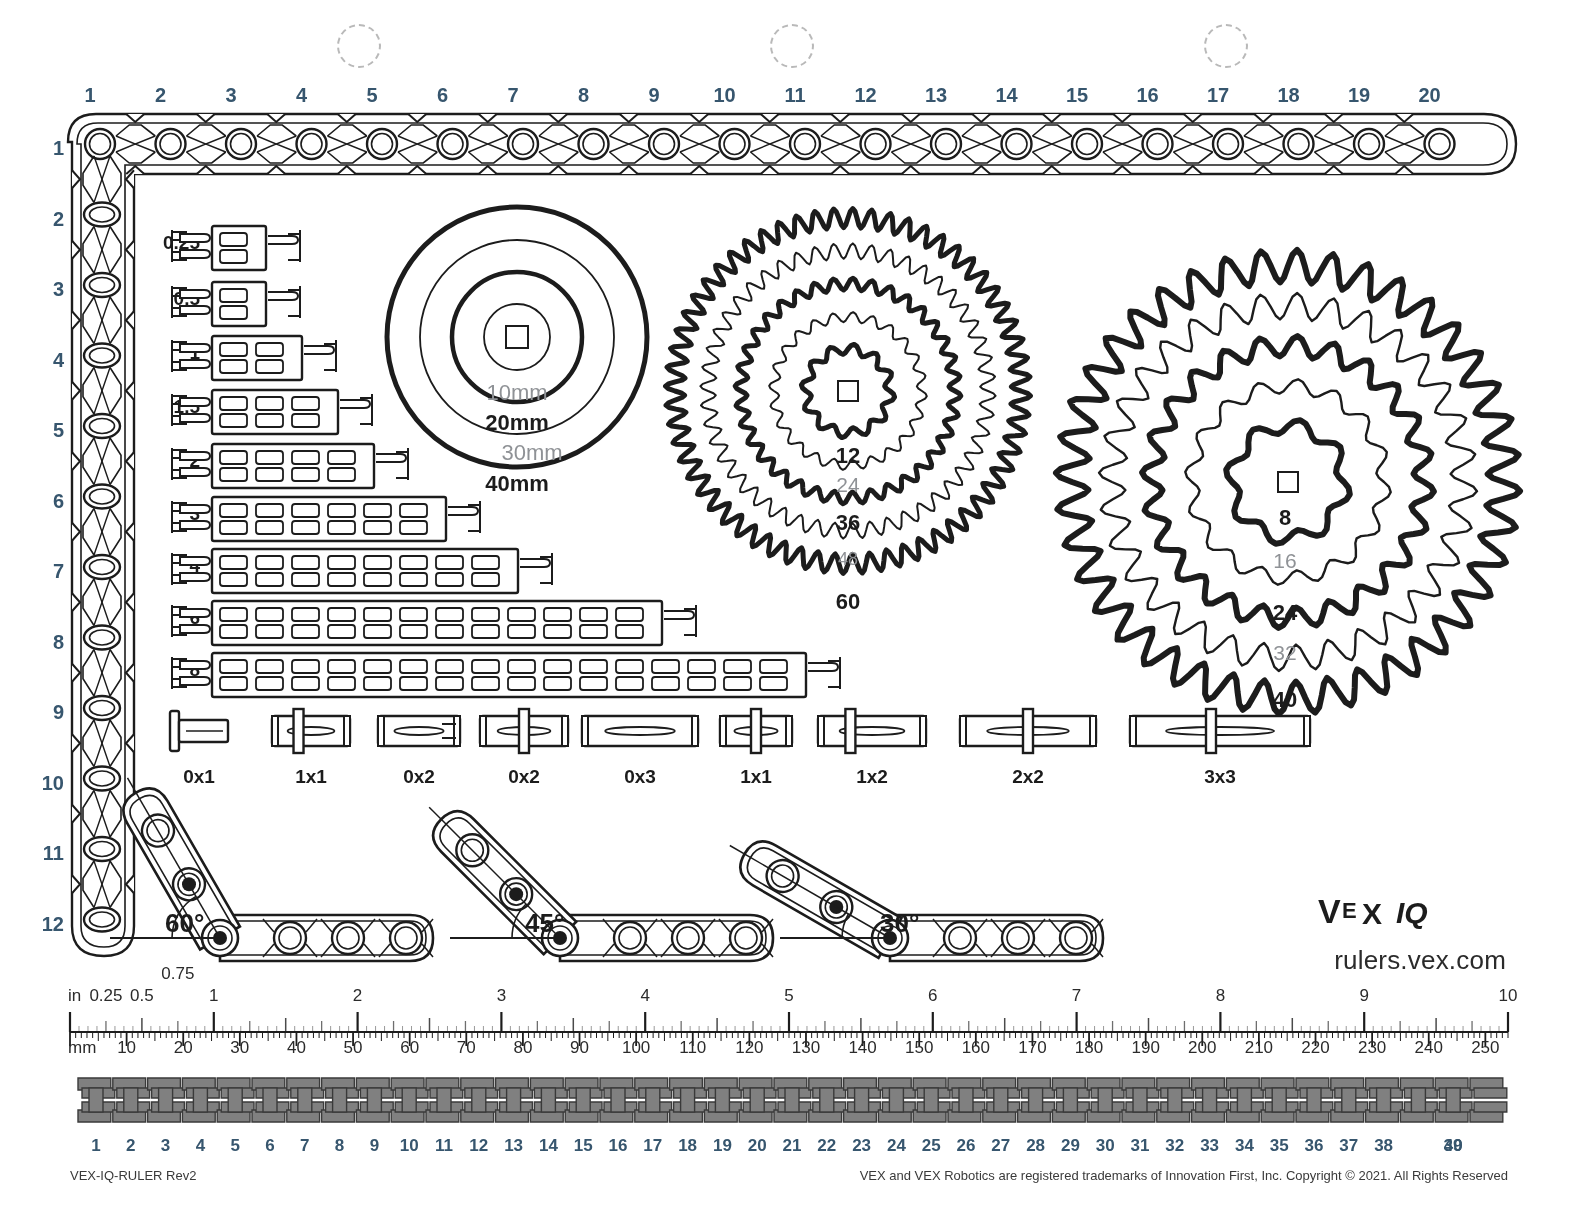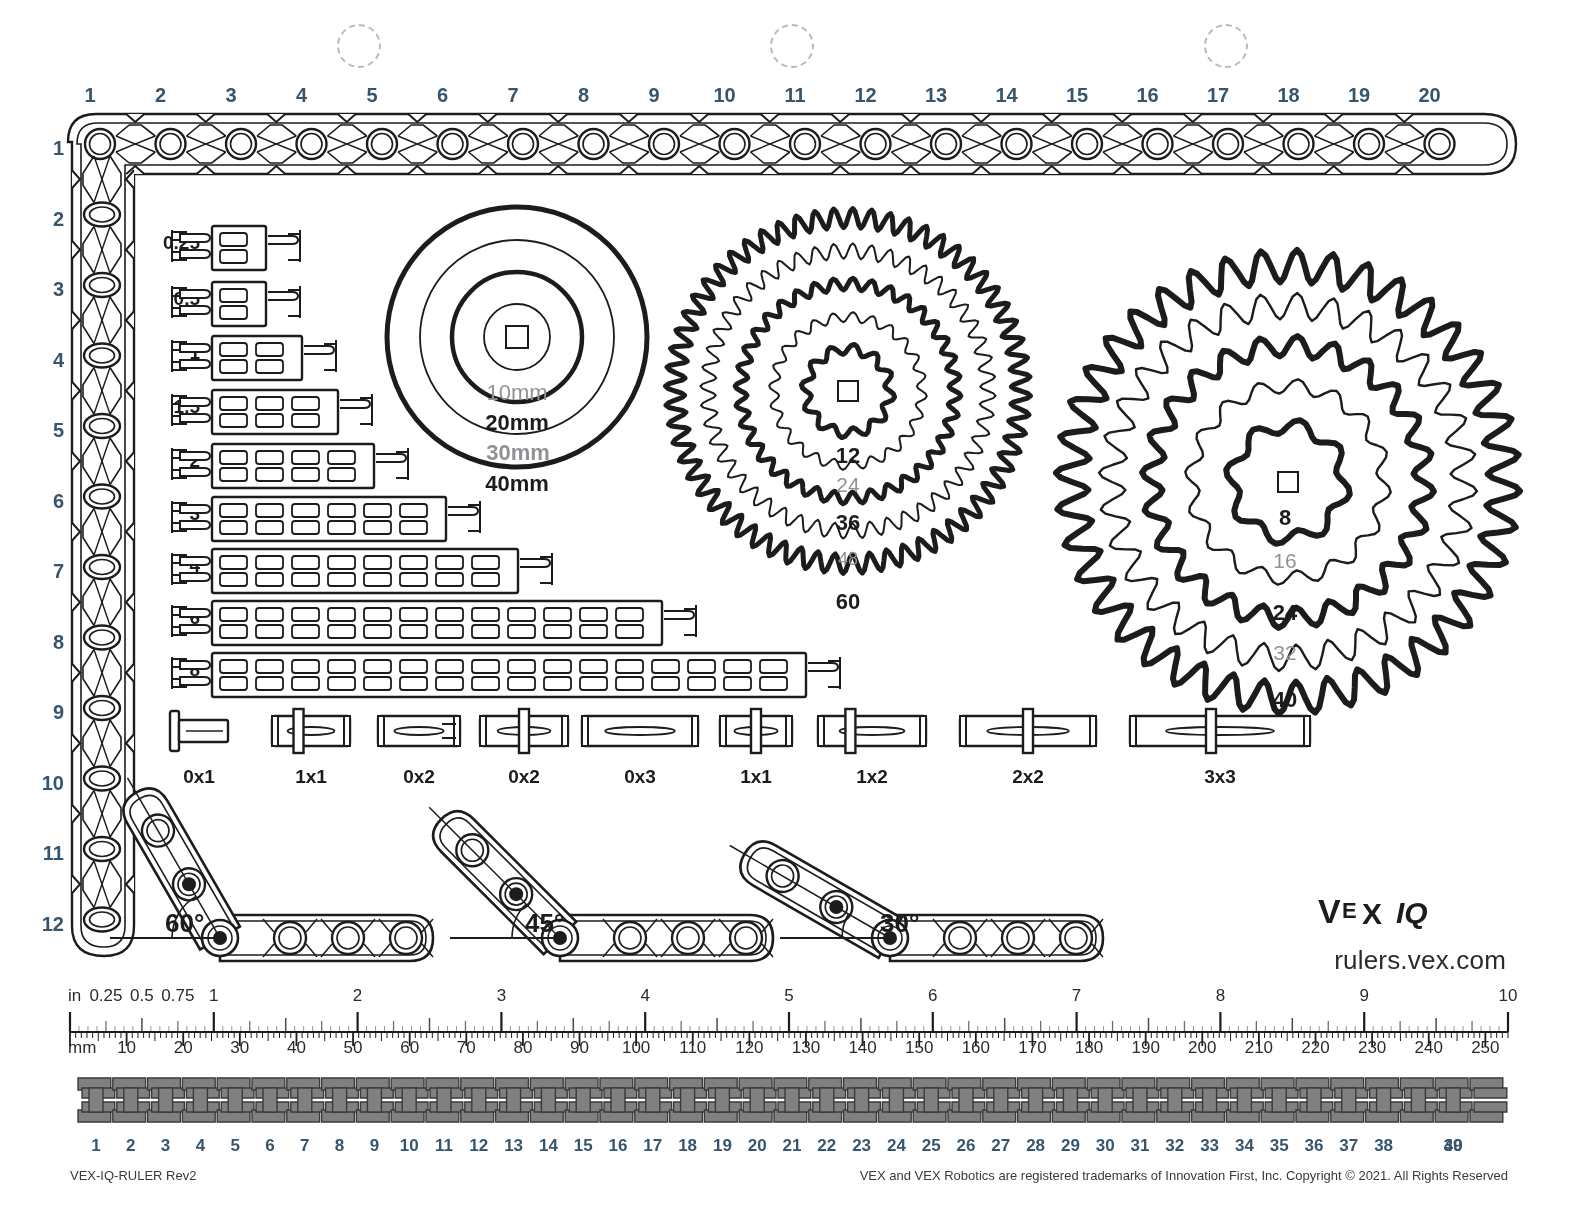--- a/index.html
+++ b/index.html
@@ -569,21 +569,21 @@
 <svg class="abs" style="left:383px;top:203px;" width="268" height="268" viewBox="0 0 268 268">
   <circle cx="134" cy="134" r="130" fill="#fff" stroke="#1c1c1c" stroke-width="5"></circle>
   <circle cx="134" cy="134" r="97" fill="none" stroke="#1c1c1c" stroke-width="1.8"></circle>
   <circle cx="134" cy="134" r="65" fill="none" stroke="#1c1c1c" stroke-width="4.5"></circle>
   <circle cx="134" cy="134" r="33" fill="none" stroke="#1c1c1c" stroke-width="1.8"></circle>
   <rect x="123" y="123" width="22" height="22" fill="none" stroke="#1c1c1c" stroke-width="2"></rect>
 </svg>
 <div id="wheel-labels">
     <div class="wheel-label lbl-gray" style="left: 447px; top: 380px; font-weight: 400;">10mm</div>
     <div class="wheel-label lbl-dark" style="left: 447px; top: 410px;">20mm</div>
-    <div class="wheel-label lbl-gray" style="left: 448px; top: 440px; font-weight: 700;">30mm</div>
+    <div class="wheel-label lbl-gray" style="left: 462px; top: 440px; font-weight: 400;">30mm</div>
     <div class="wheel-label lbl-dark" style="left: 447px; top: 471px;">40mm</div>
   </div>
 
 <svg class="abs" style="left:653px;top:195px;" width="390" height="390" viewBox="0 0 390 390">
   <g id="gear-big">
       <path d="M237.00,196.00 L240.44,198.98 L241.60,202.13 L239.66,204.88 L235.57,206.87 L231.42,208.36 L229.18,210.16 L229.50,213.01 L231.37,217.00 L232.86,221.30 L232.29,224.61 L229.24,226.02 L224.70,225.70 L220.36,224.92 L217.52,225.35 L216.37,227.98 L216.00,232.37 L215.14,236.84 L212.99,239.42 L209.64,239.12 L205.87,236.57 L202.50,233.73 L199.83,232.68 L197.52,234.38 L195.00,238.00 L192.02,241.44 L188.87,242.60 L186.12,240.66 L184.13,236.57 L182.64,232.42 L180.84,230.18 L177.99,230.50 L174.00,232.37 L169.70,233.86 L166.39,233.29 L164.98,230.24 L165.30,225.70 L166.08,221.36 L165.65,218.52 L163.02,217.37 L158.63,217.00 L154.16,216.14 L151.58,213.99 L151.88,210.64 L154.43,206.87 L157.27,203.50 L158.32,200.83 L156.62,198.52 L153.00,196.00 L149.56,193.02 L148.40,189.87 L150.34,187.12 L154.43,185.13 L158.58,183.64 L160.82,181.84 L160.50,178.99 L158.63,175.00 L157.14,170.70 L157.71,167.39 L160.76,165.98 L165.30,166.30 L169.64,167.08 L172.48,166.65 L173.63,164.02 L174.00,159.63 L174.86,155.16 L177.01,152.58 L180.36,152.88 L184.13,155.43 L187.50,158.27 L190.17,159.32 L192.48,157.62 L195.00,154.00 L197.98,150.56 L201.13,149.40 L203.88,151.34 L205.87,155.43 L207.36,159.58 L209.16,161.82 L212.01,161.50 L216.00,159.63 L220.30,158.14 L223.61,158.71 L225.02,161.76 L224.70,166.30 L223.92,170.64 L224.35,173.48 L226.98,174.63 L231.37,175.00 L235.84,175.86 L238.42,178.01 L238.12,181.36 L235.57,185.13 L232.73,188.50 L231.68,191.17 L233.38,193.48 L237.00,196.00 Z" fill="none" stroke="#1c1c1c" stroke-width="5" stroke-linejoin="round"></path>
       <path d="M269.00,196.00 L272.49,198.54 L273.83,201.17 L272.16,203.60 L268.37,205.66 L264.52,207.48 L262.67,209.46 L263.62,212.00 L266.48,215.15 L269.20,218.51 L269.81,221.39 L267.57,223.31 L263.37,224.32 L259.18,225.08 L256.88,226.52 L257.14,229.22 L259.09,233.00 L260.84,236.94 L260.69,239.89 L258.02,241.16 L253.71,241.05 L249.47,240.70 L246.88,241.49 L246.43,244.17 L247.33,248.33 L248.00,252.59 L247.09,255.40 L244.19,255.94 L240.05,254.71 L236.04,253.28 L233.33,253.37 L232.21,255.84 L232.00,260.09 L231.55,264.38 L229.94,266.85 L227.00,266.62 L223.32,264.37 L219.82,261.95 L217.18,261.34 L215.45,263.43 L214.15,267.48 L212.61,271.51 L210.41,273.48 L207.63,272.50 L204.66,269.37 L201.91,266.13 L199.51,264.85 L197.31,266.43 L195.00,270.00 L192.46,273.49 L189.83,274.83 L187.40,273.16 L185.34,269.37 L183.52,265.52 L181.54,263.67 L179.00,264.62 L175.85,267.48 L172.49,270.20 L169.61,270.81 L167.69,268.57 L166.68,264.37 L165.92,260.18 L164.48,257.88 L161.78,258.14 L158.00,260.09 L154.06,261.84 L151.11,261.69 L149.84,259.02 L149.95,254.71 L150.30,250.47 L149.51,247.88 L146.83,247.43 L142.67,248.33 L138.41,249.00 L135.60,248.09 L135.06,245.19 L136.29,241.05 L137.72,237.04 L137.63,234.33 L135.16,233.21 L130.91,233.00 L126.62,232.55 L124.15,230.94 L124.38,228.00 L126.63,224.32 L129.05,220.82 L129.66,218.18 L127.57,216.45 L123.52,215.15 L119.49,213.61 L117.52,211.41 L118.50,208.63 L121.63,205.66 L124.87,202.91 L126.15,200.51 L124.57,198.31 L121.00,196.00 L117.51,193.46 L116.17,190.83 L117.84,188.40 L121.63,186.34 L125.48,184.52 L127.33,182.54 L126.38,180.00 L123.52,176.85 L120.80,173.49 L120.19,170.61 L122.43,168.69 L126.63,167.68 L130.82,166.92 L133.12,165.48 L132.86,162.78 L130.91,159.00 L129.16,155.06 L129.31,152.11 L131.98,150.84 L136.29,150.95 L140.53,151.30 L143.12,150.51 L143.57,147.83 L142.67,143.67 L142.00,139.41 L142.91,136.60 L145.81,136.06 L149.95,137.29 L153.96,138.72 L156.67,138.63 L157.79,136.16 L158.00,131.91 L158.45,127.62 L160.06,125.15 L163.00,125.38 L166.68,127.63 L170.18,130.05 L172.82,130.66 L174.55,128.57 L175.85,124.52 L177.39,120.49 L179.59,118.52 L182.37,119.50 L185.34,122.63 L188.09,125.87 L190.49,127.15 L192.69,125.57 L195.00,122.00 L197.54,118.51 L200.17,117.17 L202.60,118.84 L204.66,122.63 L206.48,126.48 L208.46,128.33 L211.00,127.38 L214.15,124.52 L217.51,121.80 L220.39,121.19 L222.31,123.43 L223.32,127.63 L224.08,131.82 L225.52,134.12 L228.22,133.86 L232.00,131.91 L235.94,130.16 L238.89,130.31 L240.16,132.98 L240.05,137.29 L239.70,141.53 L240.49,144.12 L243.17,144.57 L247.33,143.67 L251.59,143.00 L254.40,143.91 L254.94,146.81 L253.71,150.95 L252.28,154.96 L252.37,157.67 L254.84,158.79 L259.09,159.00 L263.38,159.45 L265.85,161.06 L265.62,164.00 L263.37,167.68 L260.95,171.18 L260.34,173.82 L262.43,175.55 L266.48,176.85 L270.51,178.39 L272.48,180.59 L271.50,183.37 L268.37,186.34 L265.13,189.09 L263.85,191.49 L265.43,193.69 L269.00,196.00 Z" fill="none" stroke="#1c1c1c" stroke-width="2" stroke-linejoin="round"></path>
       <path d="M302.00,196.00 L306.13,198.42 L307.78,200.92 L305.92,203.27 L301.59,205.33 L297.23,207.20 L295.25,209.20 L296.64,211.64 L300.37,214.58 L304.03,217.69 L305.21,220.43 L302.98,222.42 L298.35,223.69 L293.73,224.78 L291.44,226.41 L292.38,229.06 L295.55,232.60 L298.60,236.29 L299.29,239.20 L296.75,240.77 L291.97,241.22 L287.23,241.48 L284.69,242.69 L285.16,245.46 L287.66,249.50 L290.03,253.67 L290.21,256.65 L287.43,257.76 L282.65,257.37 L277.93,256.81 L275.22,257.55 L275.20,260.37 L276.97,264.78 L278.58,269.29 L278.23,272.26 L275.30,272.87 L270.66,271.66 L266.11,270.29 L263.31,270.55 L262.81,273.32 L263.78,277.97 L264.58,282.69 L263.72,285.56 L260.73,285.65 L256.37,283.65 L252.13,281.51 L249.33,281.28 L248.35,283.92 L248.50,288.66 L248.47,293.46 L247.12,296.13 L244.17,295.70 L240.22,292.97 L236.42,290.13 L233.70,289.42 L232.27,291.85 L231.60,296.55 L230.73,301.26 L228.95,303.66 L226.11,302.72 L222.69,299.35 L219.44,295.89 L216.89,294.72 L215.06,296.86 L213.58,301.37 L211.91,305.87 L209.73,307.92 L207.10,306.50 L204.33,302.59 L201.73,298.62 L199.41,297.02 L197.24,298.81 L195.00,303.00 L192.58,307.13 L190.08,308.78 L187.73,306.92 L185.67,302.59 L183.80,298.23 L181.80,296.25 L179.36,297.64 L176.42,301.37 L173.31,305.03 L170.57,306.21 L168.58,303.98 L167.31,299.35 L166.22,294.73 L164.59,292.44 L161.94,293.38 L158.40,296.55 L154.71,299.60 L151.80,300.29 L150.23,297.75 L149.78,292.97 L149.52,288.23 L148.31,285.69 L145.54,286.16 L141.50,288.66 L137.33,291.03 L134.35,291.21 L133.24,288.43 L133.63,283.65 L134.19,278.93 L133.45,276.22 L130.63,276.20 L126.22,277.97 L121.71,279.58 L118.74,279.23 L118.13,276.30 L119.34,271.66 L120.71,267.11 L120.45,264.31 L117.68,263.81 L113.03,264.78 L108.31,265.58 L105.44,264.72 L105.35,261.73 L107.35,257.37 L109.49,253.13 L109.72,250.33 L107.08,249.35 L102.34,249.50 L97.54,249.47 L94.87,248.12 L95.30,245.17 L98.03,241.22 L100.87,237.42 L101.58,234.70 L99.15,233.27 L94.45,232.60 L89.74,231.73 L87.34,229.95 L88.28,227.11 L91.65,223.69 L95.11,220.44 L96.28,217.89 L94.14,216.06 L89.63,214.58 L85.13,212.91 L83.08,210.73 L84.50,208.10 L88.41,205.33 L92.38,202.73 L93.98,200.41 L92.19,198.24 L88.00,196.00 L83.87,193.58 L82.22,191.08 L84.08,188.73 L88.41,186.67 L92.77,184.80 L94.75,182.80 L93.36,180.36 L89.63,177.42 L85.97,174.31 L84.79,171.57 L87.02,169.58 L91.65,168.31 L96.27,167.22 L98.56,165.59 L97.62,162.94 L94.45,159.40 L91.40,155.71 L90.71,152.80 L93.25,151.23 L98.03,150.78 L102.77,150.52 L105.31,149.31 L104.84,146.54 L102.34,142.50 L99.97,138.33 L99.79,135.35 L102.57,134.24 L107.35,134.63 L112.07,135.19 L114.78,134.45 L114.80,131.63 L113.03,127.22 L111.42,122.71 L111.77,119.74 L114.70,119.13 L119.34,120.34 L123.89,121.71 L126.69,121.45 L127.19,118.68 L126.22,114.03 L125.42,109.31 L126.28,106.44 L129.27,106.35 L133.63,108.35 L137.87,110.49 L140.67,110.72 L141.65,108.08 L141.50,103.34 L141.53,98.54 L142.88,95.87 L145.83,96.30 L149.78,99.03 L153.58,101.87 L156.30,102.58 L157.73,100.15 L158.40,95.45 L159.27,90.74 L161.05,88.34 L163.89,89.28 L167.31,92.65 L170.56,96.11 L173.11,97.28 L174.94,95.14 L176.42,90.63 L178.09,86.13 L180.27,84.08 L182.90,85.50 L185.67,89.41 L188.27,93.38 L190.59,94.98 L192.76,93.19 L195.00,89.00 L197.42,84.87 L199.92,83.22 L202.27,85.08 L204.33,89.41 L206.20,93.77 L208.20,95.75 L210.64,94.36 L213.58,90.63 L216.69,86.97 L219.43,85.79 L221.42,88.02 L222.69,92.65 L223.78,97.27 L225.41,99.56 L228.06,98.62 L231.60,95.45 L235.29,92.40 L238.20,91.71 L239.77,94.25 L240.22,99.03 L240.48,103.77 L241.69,106.31 L244.46,105.84 L248.50,103.34 L252.67,100.97 L255.65,100.79 L256.76,103.57 L256.37,108.35 L255.81,113.07 L256.55,115.78 L259.37,115.80 L263.78,114.03 L268.29,112.42 L271.26,112.77 L271.87,115.70 L270.66,120.34 L269.29,124.89 L269.55,127.69 L272.32,128.19 L276.97,127.22 L281.69,126.42 L284.56,127.28 L284.65,130.27 L282.65,134.63 L280.51,138.87 L280.28,141.67 L282.92,142.65 L287.66,142.50 L292.46,142.53 L295.13,143.88 L294.70,146.83 L291.97,150.78 L289.13,154.58 L288.42,157.30 L290.85,158.73 L295.55,159.40 L300.26,160.27 L302.66,162.05 L301.72,164.89 L298.35,168.31 L294.89,171.56 L293.72,174.11 L295.86,175.94 L300.37,177.42 L304.87,179.09 L306.92,181.27 L305.50,183.90 L301.59,186.67 L297.62,189.27 L296.02,191.59 L297.81,193.76 L302.00,196.00 Z" fill="none" stroke="#1c1c1c" stroke-width="5" stroke-linejoin="round"></path>
       <path d="M335.00,196.00 L340.43,198.38 L342.62,200.83 L340.27,203.14 L334.70,205.16 L329.11,207.00 L326.66,208.97 L328.67,211.38 L333.80,214.27 L338.87,217.34 L340.73,220.06 L338.10,222.04 L332.31,223.31 L326.52,224.41 L323.84,226.04 L325.52,228.69 L330.23,232.23 L334.85,235.94 L336.34,238.88 L333.47,240.49 L327.57,241.00 L321.69,241.33 L318.82,242.60 L320.14,245.45 L324.34,249.58 L328.44,253.85 L329.53,256.96 L326.48,258.19 L320.56,257.92 L314.69,257.48 L311.68,258.37 L312.61,261.36 L316.24,266.00 L319.75,270.77 L320.43,274.00 L317.24,274.82 L311.41,273.78 L305.64,272.58 L302.54,273.06 L303.08,276.15 L306.07,281.23 L308.92,286.42 L309.17,289.70 L305.91,290.10 L300.26,288.31 L294.70,286.36 L291.56,286.44 L291.69,289.58 L293.99,294.99 L296.15,300.51 L295.97,303.80 L292.67,303.77 L287.31,301.26 L282.05,298.60 L278.93,298.27 L278.65,301.40 L280.23,307.07 L281.64,312.82 L281.03,316.06 L277.77,315.59 L272.78,312.41 L267.91,309.09 L264.86,308.35 L264.18,311.41 L265.00,317.24 L265.65,323.13 L264.63,326.26 L261.45,325.38 L256.92,321.56 L252.53,317.64 L249.60,316.51 L248.52,319.45 L248.58,325.34 L248.45,331.27 L247.03,334.23 L244.00,332.94 L240.00,328.57 L236.16,324.11 L233.40,322.60 L231.95,325.38 L231.23,331.23 L230.34,337.09 L228.54,339.84 L225.71,338.17 L222.31,333.31 L219.09,328.38 L216.55,326.53 L214.74,329.10 L213.27,334.80 L211.62,340.49 L209.48,342.99 L206.89,340.96 L204.16,335.70 L201.60,330.39 L199.33,328.23 L197.20,330.54 L195.00,336.00 L192.62,341.43 L190.17,343.62 L187.86,341.27 L185.84,335.70 L184.00,330.11 L182.03,327.66 L179.62,329.67 L176.73,334.80 L173.66,339.87 L170.94,341.73 L168.96,339.10 L167.69,333.31 L166.59,327.52 L164.96,324.84 L162.31,326.52 L158.77,331.23 L155.06,335.85 L152.12,337.34 L150.51,334.47 L150.00,328.57 L149.67,322.69 L148.40,319.82 L145.55,321.14 L141.42,325.34 L137.15,329.44 L134.04,330.53 L132.81,327.48 L133.08,321.56 L133.52,315.69 L132.63,312.68 L129.64,313.61 L125.00,317.24 L120.23,320.75 L117.00,321.43 L116.18,318.24 L117.22,312.41 L118.42,306.64 L117.94,303.54 L114.85,304.08 L109.77,307.07 L104.58,309.92 L101.30,310.17 L100.90,306.91 L102.69,301.26 L104.64,295.70 L104.56,292.56 L101.42,292.69 L96.01,294.99 L90.49,297.15 L87.20,296.97 L87.23,293.67 L89.74,288.31 L92.40,283.05 L92.73,279.93 L89.60,279.65 L83.93,281.23 L78.18,282.64 L74.94,282.03 L75.41,278.77 L78.59,273.78 L81.91,268.91 L82.65,265.86 L79.59,265.18 L73.76,266.00 L67.87,266.65 L64.74,265.63 L65.62,262.45 L69.44,257.92 L73.36,253.53 L74.49,250.60 L71.55,249.52 L65.66,249.58 L59.73,249.45 L56.77,248.03 L58.06,245.00 L62.43,241.00 L66.89,237.16 L68.40,234.40 L65.62,232.95 L59.77,232.23 L53.91,231.34 L51.16,229.54 L52.83,226.71 L57.69,223.31 L62.62,220.09 L64.47,217.55 L61.90,215.74 L56.20,214.27 L50.51,212.62 L48.01,210.48 L50.04,207.89 L55.30,205.16 L60.61,202.60 L62.77,200.33 L60.46,198.20 L55.00,196.00 L49.57,193.62 L47.38,191.17 L49.73,188.86 L55.30,186.84 L60.89,185.00 L63.34,183.03 L61.33,180.62 L56.20,177.73 L51.13,174.66 L49.27,171.94 L51.90,169.96 L57.69,168.69 L63.48,167.59 L66.16,165.96 L64.48,163.31 L59.77,159.77 L55.15,156.06 L53.66,153.12 L56.53,151.51 L62.43,151.00 L68.31,150.67 L71.18,149.40 L69.86,146.55 L65.66,142.42 L61.56,138.15 L60.47,135.04 L63.52,133.81 L69.44,134.08 L75.31,134.52 L78.32,133.63 L77.39,130.64 L73.76,126.00 L70.25,121.23 L69.57,118.00 L72.76,117.18 L78.59,118.22 L84.36,119.42 L87.46,118.94 L86.92,115.85 L83.93,110.77 L81.08,105.58 L80.83,102.30 L84.09,101.90 L89.74,103.69 L95.30,105.64 L98.44,105.56 L98.31,102.42 L96.01,97.01 L93.85,91.49 L94.03,88.20 L97.33,88.23 L102.69,90.74 L107.95,93.40 L111.07,93.73 L111.35,90.60 L109.77,84.93 L108.36,79.18 L108.97,75.94 L112.23,76.41 L117.22,79.59 L122.09,82.91 L125.14,83.65 L125.82,80.59 L125.00,74.76 L124.35,68.87 L125.37,65.74 L128.55,66.62 L133.08,70.44 L137.47,74.36 L140.40,75.49 L141.48,72.55 L141.42,66.66 L141.55,60.73 L142.97,57.77 L146.00,59.06 L150.00,63.43 L153.84,67.89 L156.60,69.40 L158.05,66.62 L158.77,60.77 L159.66,54.91 L161.46,52.16 L164.29,53.83 L167.69,58.69 L170.91,63.62 L173.45,65.47 L175.26,62.90 L176.73,57.20 L178.38,51.51 L180.52,49.01 L183.11,51.04 L185.84,56.30 L188.40,61.61 L190.67,63.77 L192.80,61.46 L195.00,56.00 L197.38,50.57 L199.83,48.38 L202.14,50.73 L204.16,56.30 L206.00,61.89 L207.97,64.34 L210.38,62.33 L213.27,57.20 L216.34,52.13 L219.06,50.27 L221.04,52.90 L222.31,58.69 L223.41,64.48 L225.04,67.16 L227.69,65.48 L231.23,60.77 L234.94,56.15 L237.88,54.66 L239.49,57.53 L240.00,63.43 L240.33,69.31 L241.60,72.18 L244.45,70.86 L248.58,66.66 L252.85,62.56 L255.96,61.47 L257.19,64.52 L256.92,70.44 L256.48,76.31 L257.37,79.32 L260.36,78.39 L265.00,74.76 L269.77,71.25 L273.00,70.57 L273.82,73.76 L272.78,79.59 L271.58,85.36 L272.06,88.46 L275.15,87.92 L280.23,84.93 L285.42,82.08 L288.70,81.83 L289.10,85.09 L287.31,90.74 L285.36,96.30 L285.44,99.44 L288.58,99.31 L293.99,97.01 L299.51,94.85 L302.80,95.03 L302.77,98.33 L300.26,103.69 L297.60,108.95 L297.27,112.07 L300.40,112.35 L306.07,110.77 L311.82,109.36 L315.06,109.97 L314.59,113.23 L311.41,118.22 L308.09,123.09 L307.35,126.14 L310.41,126.82 L316.24,126.00 L322.13,125.35 L325.26,126.37 L324.38,129.55 L320.56,134.08 L316.64,138.47 L315.51,141.40 L318.45,142.48 L324.34,142.42 L330.27,142.55 L333.23,143.97 L331.94,147.00 L327.57,151.00 L323.11,154.84 L321.60,157.60 L324.38,159.05 L330.23,159.77 L336.09,160.66 L338.84,162.46 L337.17,165.29 L332.31,168.69 L327.38,171.91 L325.53,174.45 L328.10,176.26 L333.80,177.73 L339.49,179.38 L341.99,181.52 L339.96,184.11 L334.70,186.84 L329.39,189.40 L327.23,191.67 L329.54,193.80 L335.00,196.00 Z" fill="none" stroke="#1c1c1c" stroke-width="2" stroke-linejoin="round"></path>
       <path d="M368.00,196.00 L374.71,198.35 L377.45,200.78 L374.59,203.06 L367.76,205.05 L360.92,206.87 L357.98,208.83 L360.57,211.21 L367.05,214.08 L373.48,217.12 L375.95,219.82 L372.87,221.79 L365.87,223.06 L358.87,224.16 L355.75,225.79 L358.08,228.44 L364.22,231.97 L370.30,235.67 L372.47,238.61 L369.20,240.24 L362.11,240.78 L355.03,241.13 L351.75,242.43 L353.79,245.31 L359.53,249.46 L365.19,253.77 L367.05,256.92 L363.62,258.21 L356.51,258.00 L349.43,257.61 L346.04,258.56 L347.77,261.63 L353.04,266.37 L358.22,271.24 L359.74,274.57 L356.19,275.49 L349.14,274.54 L342.15,273.42 L338.67,274.01 L340.07,277.24 L344.82,282.50 L349.46,287.89 L350.62,291.36 L347.00,291.91 L340.09,290.22 L333.25,288.38 L329.73,288.60 L330.78,291.96 L334.96,297.69 L339.01,303.54 L339.80,307.11 L336.14,307.27 L329.45,304.87 L322.84,302.32 L319.31,302.18 L320.01,305.63 L323.56,311.76 L326.98,318.00 L327.39,321.64 L323.74,321.41 L317.33,318.33 L311.02,315.10 L307.54,314.59 L307.87,318.10 L310.76,324.56 L313.50,331.13 L313.53,334.79 L309.93,334.18 L303.87,330.45 L297.94,326.58 L294.52,325.70 L294.48,329.23 L296.69,335.96 L298.73,342.77 L298.38,346.42 L294.85,345.44 L289.22,341.09 L283.73,336.62 L280.42,335.39 L280.01,338.90 L281.50,345.82 L282.82,352.81 L282.09,356.40 L278.68,355.06 L273.54,350.14 L268.54,345.12 L265.38,343.56 L264.61,347.00 L265.37,354.04 L265.95,361.13 L264.85,364.62 L261.60,362.93 L257.00,357.51 L252.55,351.99 L249.57,350.11 L248.45,353.45 L248.46,360.53 L248.30,367.64 L246.84,371.00 L243.79,368.98 L239.78,363.11 L235.93,357.16 L233.16,354.97 L231.70,358.17 L230.97,365.22 L230.06,372.27 L228.26,375.46 L225.44,373.13 L222.06,366.87 L218.86,360.55 L216.34,358.09 L214.54,361.12 L213.08,368.05 L211.45,374.97 L209.32,377.95 L206.75,375.34 L204.05,368.76 L201.53,362.14 L199.28,359.43 L197.18,362.26 L195.00,369.00 L192.65,375.71 L190.22,378.45 L187.94,375.59 L185.95,368.76 L184.13,361.92 L182.17,358.98 L179.79,361.57 L176.92,368.05 L173.88,374.48 L171.18,376.95 L169.21,373.87 L167.94,366.87 L166.84,359.87 L165.21,356.75 L162.56,359.08 L159.03,365.22 L155.33,371.30 L152.39,373.47 L150.76,370.20 L150.22,363.11 L149.87,356.03 L148.57,352.75 L145.69,354.79 L141.54,360.53 L137.23,366.19 L134.08,368.05 L132.79,364.62 L133.00,357.51 L133.39,350.43 L132.44,347.04 L129.37,348.77 L124.63,354.04 L119.76,359.22 L116.43,360.74 L115.51,357.19 L116.46,350.14 L117.58,343.15 L116.99,339.67 L113.76,341.07 L108.50,345.82 L103.11,350.46 L99.64,351.62 L99.09,348.00 L100.78,341.09 L102.62,334.25 L102.40,330.73 L99.04,331.78 L93.31,335.96 L87.46,340.01 L83.89,340.80 L83.73,337.14 L86.13,330.45 L88.68,323.84 L88.82,320.31 L85.37,321.01 L79.24,324.56 L73.00,327.98 L69.36,328.39 L69.59,324.74 L72.67,318.33 L75.90,312.02 L76.41,308.54 L72.90,308.87 L66.44,311.76 L59.87,314.50 L56.21,314.53 L56.82,310.93 L60.55,304.87 L64.42,298.94 L65.30,295.52 L61.77,295.48 L55.04,297.69 L48.23,299.73 L44.58,299.38 L45.56,295.85 L49.91,290.22 L54.38,284.73 L55.61,281.42 L52.10,281.01 L45.18,282.50 L38.19,283.82 L34.60,283.09 L35.94,279.68 L40.86,274.54 L45.88,269.54 L47.44,266.38 L44.00,265.61 L36.96,266.37 L29.87,266.95 L26.38,265.85 L28.07,262.60 L33.49,258.00 L39.01,253.55 L40.89,250.57 L37.55,249.45 L30.47,249.46 L23.36,249.30 L20.00,247.84 L22.02,244.79 L27.89,240.78 L33.84,236.93 L36.03,234.16 L32.83,232.70 L25.78,231.97 L18.73,231.06 L15.54,229.26 L17.87,226.44 L24.13,223.06 L30.45,219.86 L32.91,217.34 L29.88,215.54 L22.95,214.08 L16.03,212.45 L13.05,210.32 L15.66,207.75 L22.24,205.05 L28.86,202.53 L31.57,200.28 L28.74,198.18 L22.00,196.00 L15.29,193.65 L12.55,191.22 L15.41,188.94 L22.24,186.95 L29.08,185.13 L32.02,183.17 L29.43,180.79 L22.95,177.92 L16.52,174.88 L14.05,172.18 L17.13,170.21 L24.13,168.94 L31.13,167.84 L34.25,166.21 L31.92,163.56 L25.78,160.03 L19.70,156.33 L17.53,153.39 L20.80,151.76 L27.89,151.22 L34.97,150.87 L38.25,149.57 L36.21,146.69 L30.47,142.54 L24.81,138.23 L22.95,135.08 L26.38,133.79 L33.49,134.00 L40.57,134.39 L43.96,133.44 L42.23,130.37 L36.96,125.63 L31.78,120.76 L30.26,117.43 L33.81,116.51 L40.86,117.46 L47.85,118.58 L51.33,117.99 L49.93,114.76 L45.18,109.50 L40.54,104.11 L39.38,100.64 L43.00,100.09 L49.91,101.78 L56.75,103.62 L60.27,103.40 L59.22,100.04 L55.04,94.31 L50.99,88.46 L50.20,84.89 L53.86,84.73 L60.55,87.13 L67.16,89.68 L70.69,89.82 L69.99,86.37 L66.44,80.24 L63.02,74.00 L62.61,70.36 L66.26,70.59 L72.67,73.67 L78.98,76.90 L82.46,77.41 L82.13,73.90 L79.24,67.44 L76.50,60.87 L76.47,57.21 L80.07,57.82 L86.13,61.55 L92.06,65.42 L95.48,66.30 L95.52,62.77 L93.31,56.04 L91.27,49.23 L91.62,45.58 L95.15,46.56 L100.78,50.91 L106.27,55.38 L109.58,56.61 L109.99,53.10 L108.50,46.18 L107.18,39.19 L107.91,35.60 L111.32,36.94 L116.46,41.86 L121.46,46.88 L124.62,48.44 L125.39,45.00 L124.63,37.96 L124.05,30.87 L125.15,27.38 L128.40,29.07 L133.00,34.49 L137.45,40.01 L140.43,41.89 L141.55,38.55 L141.54,31.47 L141.70,24.36 L143.16,21.00 L146.21,23.02 L150.22,28.89 L154.07,34.84 L156.84,37.03 L158.30,33.83 L159.03,26.78 L159.94,19.73 L161.74,16.54 L164.56,18.87 L167.94,25.13 L171.14,31.45 L173.66,33.91 L175.46,30.88 L176.92,23.95 L178.55,17.03 L180.68,14.05 L183.25,16.66 L185.95,23.24 L188.47,29.86 L190.72,32.57 L192.82,29.74 L195.00,23.00 L197.35,16.29 L199.78,13.55 L202.06,16.41 L204.05,23.24 L205.87,30.08 L207.83,33.02 L210.21,30.43 L213.08,23.95 L216.12,17.52 L218.82,15.05 L220.79,18.13 L222.06,25.13 L223.16,32.13 L224.79,35.25 L227.44,32.92 L230.97,26.78 L234.67,20.70 L237.61,18.53 L239.24,21.80 L239.78,28.89 L240.13,35.97 L241.43,39.25 L244.31,37.21 L248.46,31.47 L252.77,25.81 L255.92,23.95 L257.21,27.38 L257.00,34.49 L256.61,41.57 L257.56,44.96 L260.63,43.23 L265.37,37.96 L270.24,32.78 L273.57,31.26 L274.49,34.81 L273.54,41.86 L272.42,48.85 L273.01,52.33 L276.24,50.93 L281.50,46.18 L286.89,41.54 L290.36,40.38 L290.91,44.00 L289.22,50.91 L287.38,57.75 L287.60,61.27 L290.96,60.22 L296.69,56.04 L302.54,51.99 L306.11,51.20 L306.27,54.86 L303.87,61.55 L301.32,68.16 L301.18,71.69 L304.63,70.99 L310.76,67.44 L317.00,64.02 L320.64,63.61 L320.41,67.26 L317.33,73.67 L314.10,79.98 L313.59,83.46 L317.10,83.13 L323.56,80.24 L330.13,77.50 L333.79,77.47 L333.18,81.07 L329.45,87.13 L325.58,93.06 L324.70,96.48 L328.23,96.52 L334.96,94.31 L341.77,92.27 L345.42,92.62 L344.44,96.15 L340.09,101.78 L335.62,107.27 L334.39,110.58 L337.90,110.99 L344.82,109.50 L351.81,108.18 L355.40,108.91 L354.06,112.32 L349.14,117.46 L344.12,122.46 L342.56,125.62 L346.00,126.39 L353.04,125.63 L360.13,125.05 L363.62,126.15 L361.93,129.40 L356.51,134.00 L350.99,138.45 L349.11,141.43 L352.45,142.55 L359.53,142.54 L366.64,142.70 L370.00,144.16 L367.98,147.21 L362.11,151.22 L356.16,155.07 L353.97,157.84 L357.17,159.30 L364.22,160.03 L371.27,160.94 L374.46,162.74 L372.13,165.56 L365.87,168.94 L359.55,172.14 L357.09,174.66 L360.12,176.46 L367.05,177.92 L373.97,179.55 L376.95,181.68 L374.34,184.25 L367.76,186.95 L361.14,189.47 L358.43,191.72 L361.26,193.82 L368.00,196.00 Z" fill="none" stroke="#1c1c1c" stroke-width="5" stroke-linejoin="round"></path>
@@ -1218,21 +1218,21 @@
       <line x1="1429.01" y1="24" x2="1429.01" y2="18" stroke="#9a9a9a" stroke-width="1"></line>
       <line x1="1438.00" y1="24" x2="1438.00" y2="4" stroke="#1c1c1c" stroke-width="2.2"></line>
     </g>
   <line x1="0" y1="24" x2="1438" y2="24" stroke="#1c1c1c" stroke-width="2"></line>
 </svg>
 <div id="ruler-unit-in" class="ruler-unit" style="left:68px;top:986px;">in</div>
 <div id="ruler-unit-mm" class="ruler-unit" style="left:68px;top:1038px;">mm</div>
 <div id="inch-labels">
     <div class="in-tick-label" style="left: 85.95px; top: 986px;">0.25</div>
     <div class="in-tick-label" style="left: 121.9px; top: 986px;">0.5</div>
-    <div class="in-tick-label" style="left: 157.85px; top: 986px;">0.75</div>
+    <div class="in-tick-label" style="left: 157.85px; top: 964px;">0.75</div>
     <div class="in-tick-label" style="left: 193.8px; top: 986px;">1</div>
     <div class="in-tick-label" style="left: 337.6px; top: 986px;">2</div>
     <div class="in-tick-label" style="left: 481.4px; top: 986px;">3</div>
     <div class="in-tick-label" style="left: 625.2px; top: 986px;">4</div>
     <div class="in-tick-label" style="left: 769px; top: 986px;">5</div>
     <div class="in-tick-label" style="left: 912.8px; top: 986px;">6</div>
     <div class="in-tick-label" style="left: 1056.6px; top: 986px;">7</div>
     <div class="in-tick-label" style="left: 1200.4px; top: 986px;">8</div>
     <div class="in-tick-label" style="left: 1344.2px; top: 986px;">9</div>
     <div class="in-tick-label" style="left: 1488px; top: 986px;">10</div>

